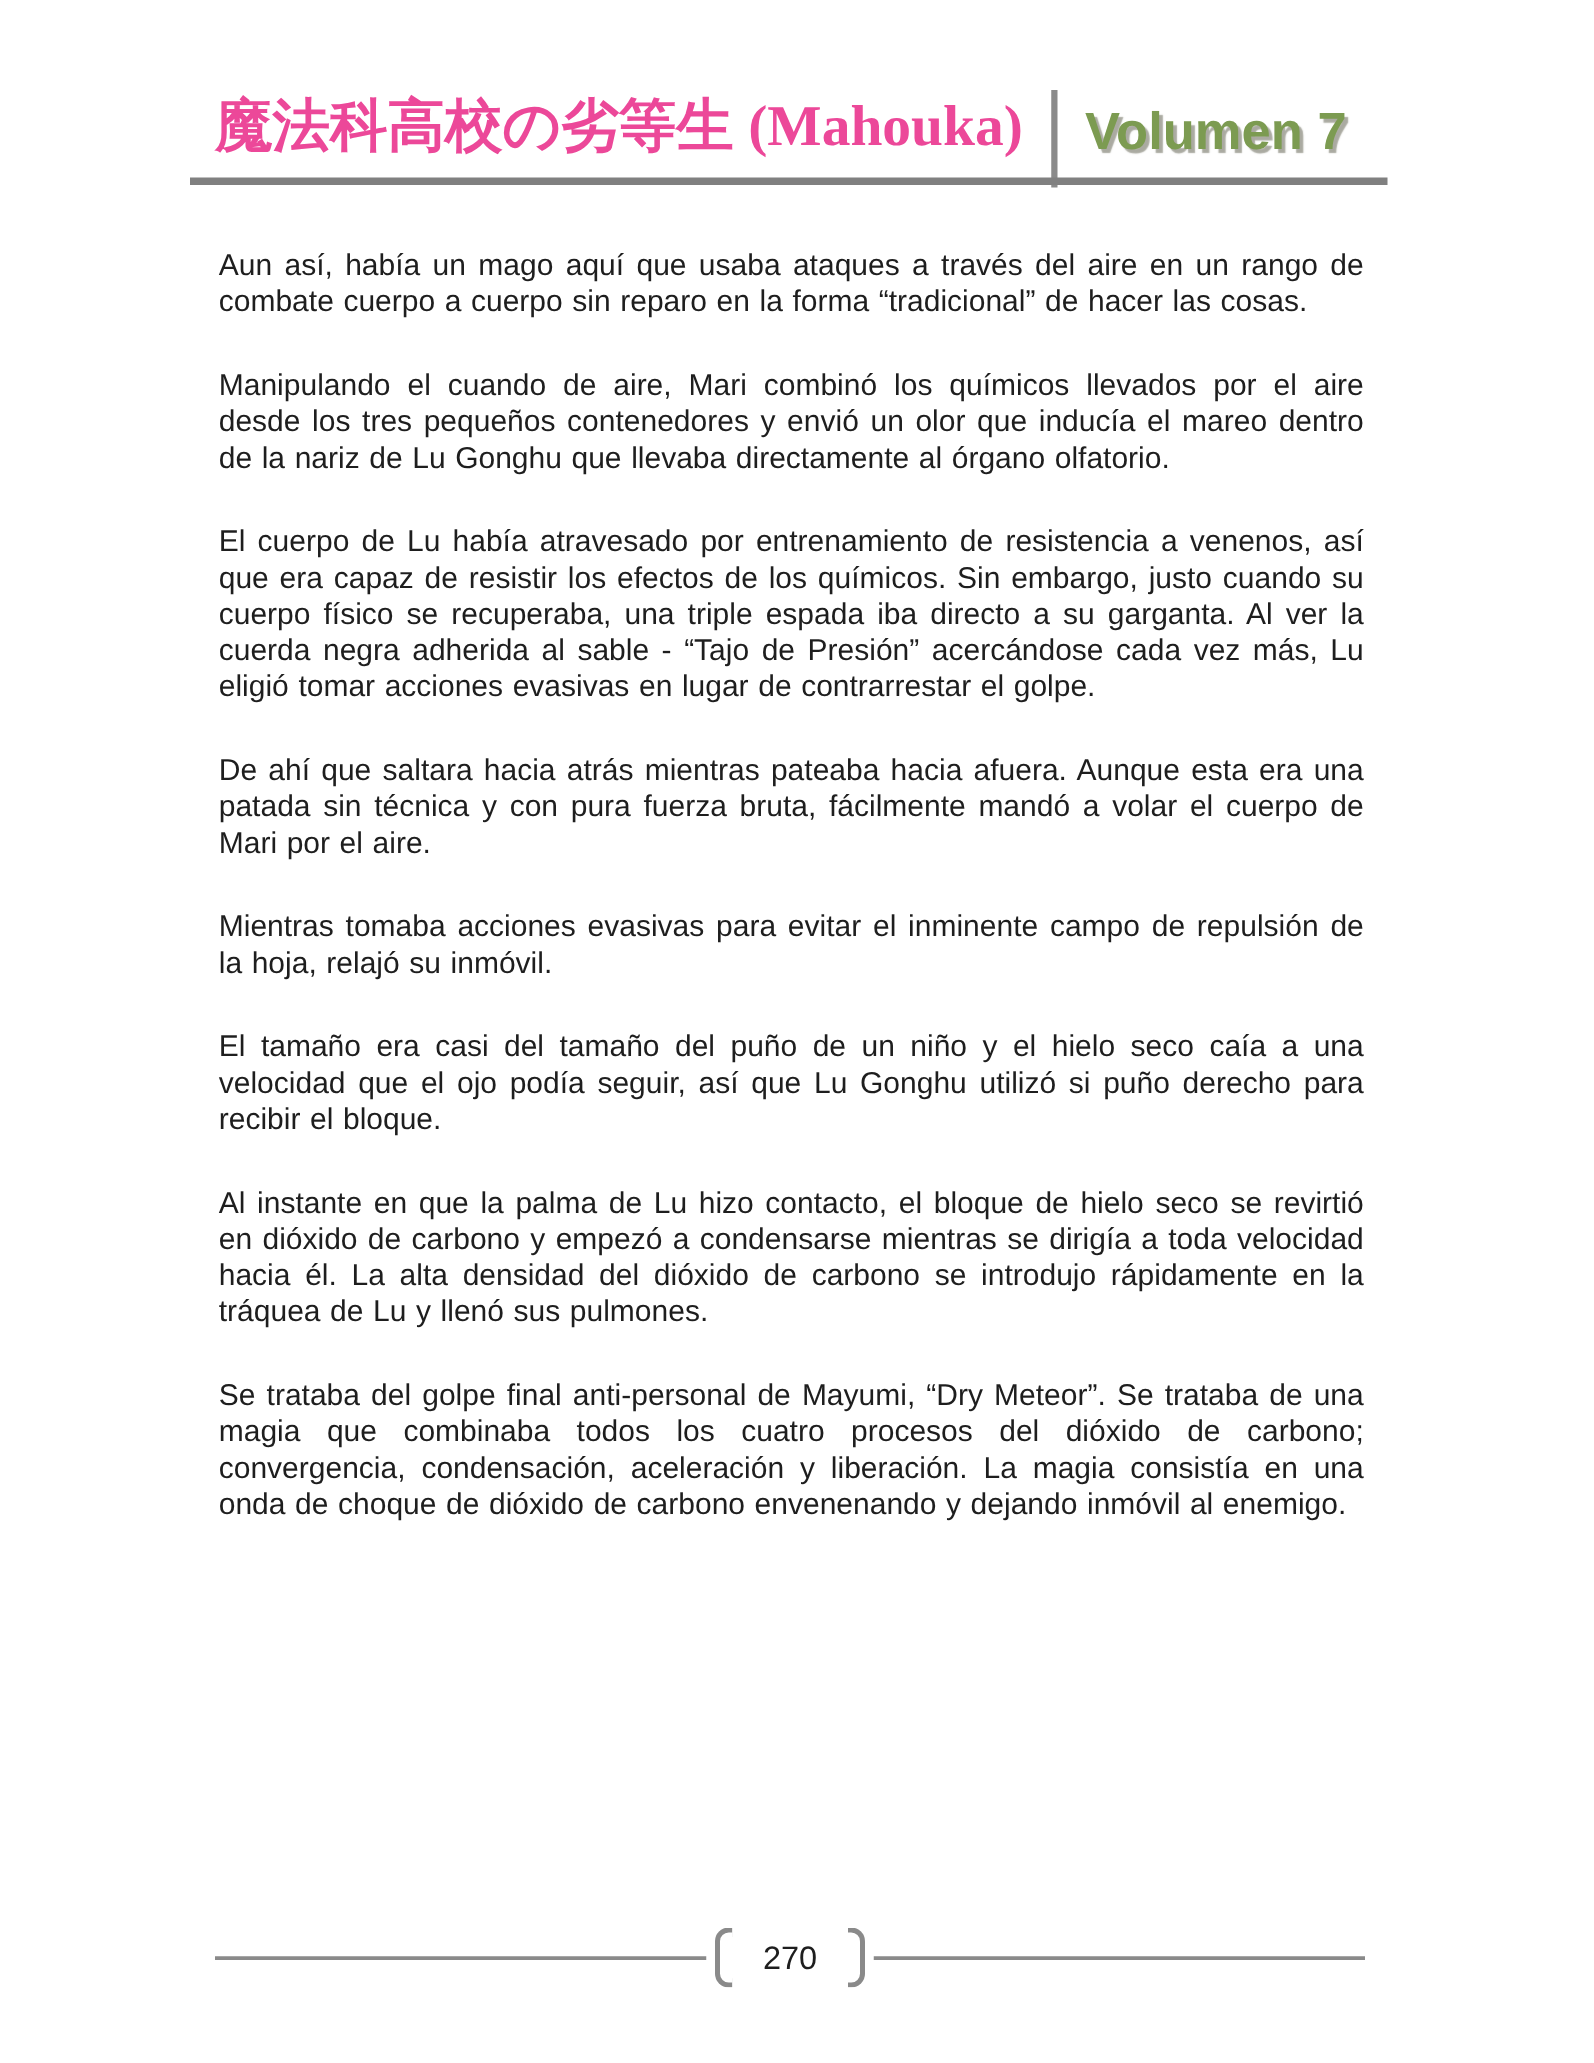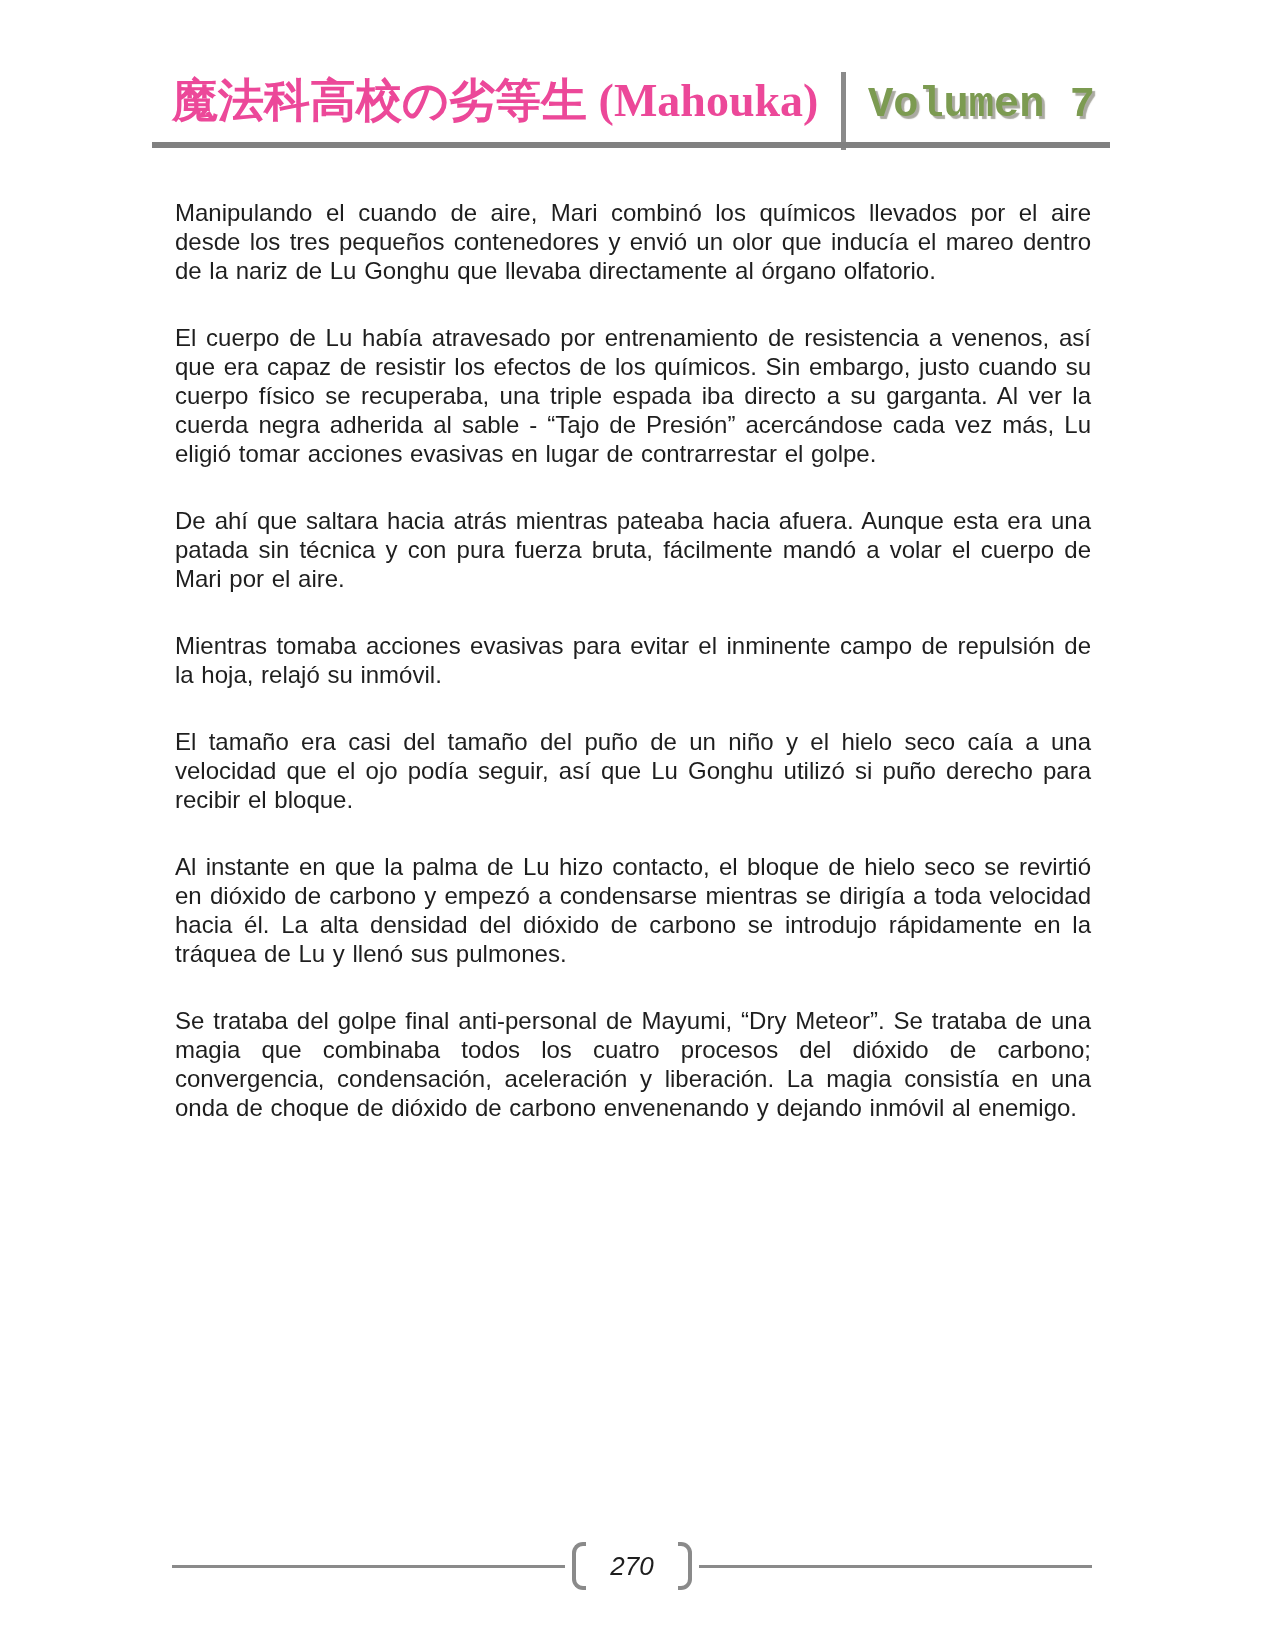--- a/index.html
+++ b/index.html
@@ -30,21 +30,21 @@
     left: 841px;
     top: 72px;
     width: 5px;
     height: 78px;
     background: #8a8a8a;
   }
   .volume-label {
     position: absolute;
     left: 868px;
     top: 82px;
-    font-family: Liberation Mono, monospace;
+    font-family: Liberation Sans, sans-serif;
     font-weight: bold;
     font-size: 42px;
     line-height: 1.1;
     color: #7c9b51;
     text-shadow: 3px 3px 1px rgba(125, 125, 110, 0.65);
     white-space: nowrap;
   }
   .header-rule {
     position: absolute;
     left: 152px;
@@ -100,37 +100,37 @@
     border-left: none;
     border-radius: 0 11px 11px 0;
     margin-right: 7px;
   }
   .page-number {
     font-family: "Liberation Sans", sans-serif;
     font-size: 26px;
     color: #1e1e1e;
     padding: 0 24px;
     line-height: 48px;
-    font-style: italic;
   }
 </style>
 </head>
 <body>
 
 <div class="page">
 
   <div class="series-title">魔法科高校の劣等生 (Mahouka)</div>
 
   <div class="header-divider"></div>
 
   <div class="volume-label">Volumen 7</div>
 
   <div class="header-rule"></div>
 
   <main class="body-text">
+      <p>Aun así, había un mago aquí que usaba ataques a través del aire en un rango de combate cuerpo a cuerpo sin reparo en la forma “tradicional” de hacer las cosas.</p>
       <p>Manipulando el cuando de aire, Mari combinó los químicos llevados por el aire desde los tres pequeños contenedores y envió un olor que inducía el mareo dentro de la nariz de Lu Gonghu que llevaba directamente al órgano olfatorio.</p>
       <p>El cuerpo de Lu había atravesado por entrenamiento de resistencia a venenos, así que era capaz de resistir los efectos de los químicos. Sin embargo, justo cuando su cuerpo físico se recuperaba, una triple espada iba directo a su garganta. Al ver la cuerda negra adherida al sable - “Tajo de Presión” acercándose cada vez más, Lu eligió tomar acciones evasivas en lugar de contrarrestar el golpe.</p>
       <p>De ahí que saltara hacia atrás mientras pateaba hacia afuera. Aunque esta era una patada sin técnica y con pura fuerza bruta, fácilmente mandó a volar el cuerpo de Mari por el aire.</p>
       <p>Mientras tomaba acciones evasivas para evitar el inminente campo de repulsión de la hoja, relajó su inmóvil.</p>
       <p>El tamaño era casi del tamaño del puño de un niño y el hielo seco caía a una velocidad que el ojo podía seguir, así que Lu Gonghu utilizó si puño derecho para recibir el bloque.</p>
       <p>Al instante en que la palma de Lu hizo contacto, el bloque de hielo seco se revirtió en dióxido de carbono y empezó a condensarse mientras se dirigía a toda velocidad hacia él. La alta densidad del dióxido de carbono se introdujo rápidamente en la tráquea de Lu y llenó sus pulmones.</p>
       <p>Se trataba del golpe final anti-personal de Mayumi, “Dry Meteor”. Se trataba de una magia que combinaba todos los cuatro procesos del dióxido de carbono; convergencia, condensación, aceleración y liberación. La magia consistía en una onda de choque de dióxido de carbono envenenando y dejando inmóvil al enemigo.</p>
     </main>
 
   <footer class="page-footer">

